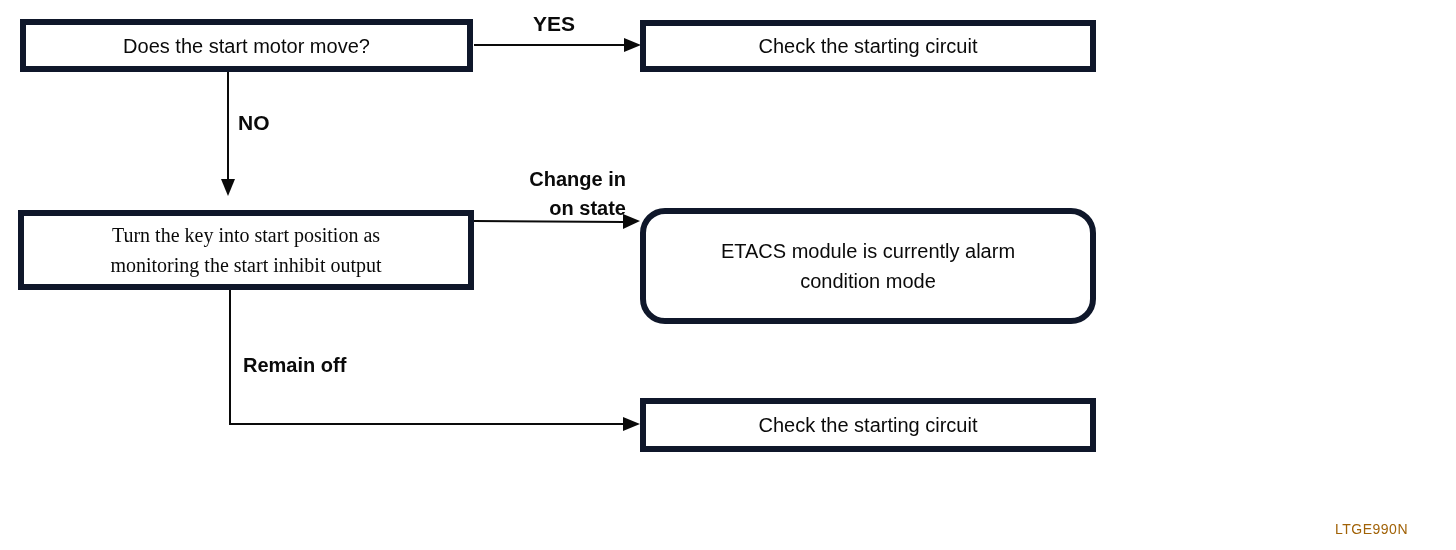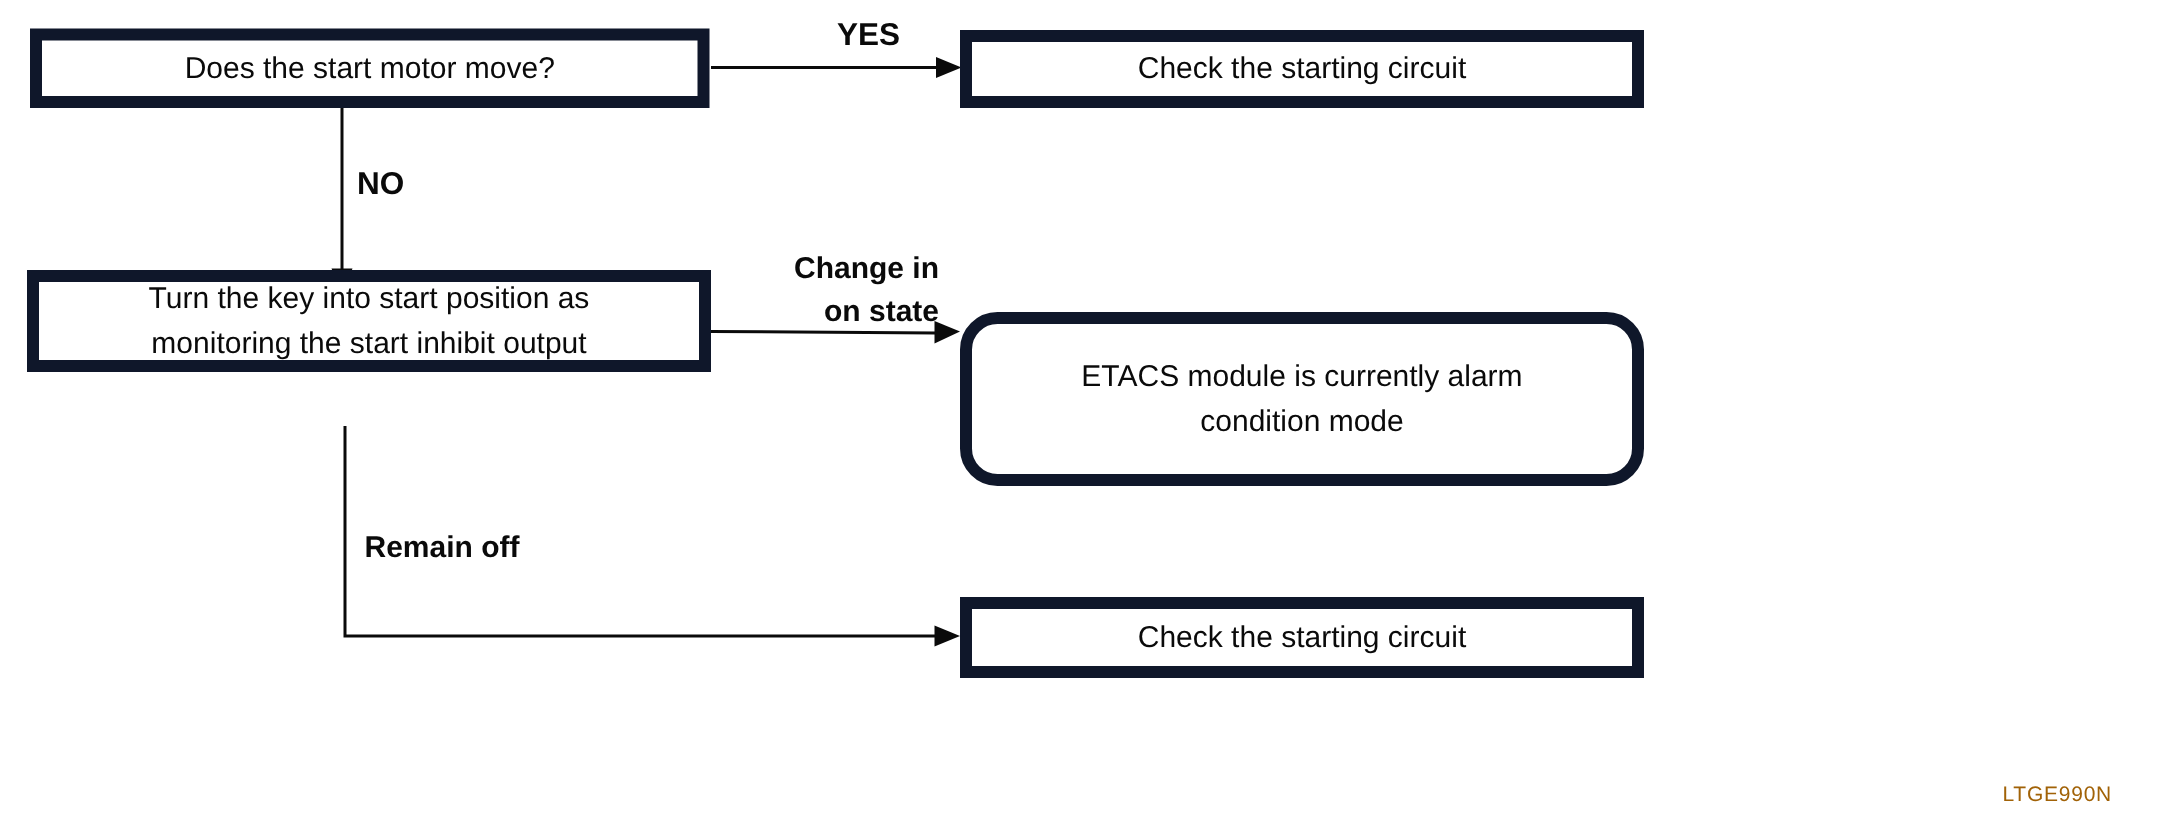--- a/index.html
+++ b/index.html
@@ -19,50 +19,50 @@
   .connectors {
     position: absolute;
     left: 0;
     top: 0;
     width: 1456px;
     height: 550px;
     pointer-events: none;
   }
   .flow-box {
     position: absolute;
-    border: 8px solid #0f172a;
+    border: 6px solid #0f172a;
     background: #ffffff;
     display: flex;
     align-items: center;
     justify-content: center;
     text-align: center;
     font-size: 20px;
     line-height: 1.5;
     color: #0a0a0a;
     box-sizing: border-box;
   }
   .flow-box .box-text {
     max-width: 360px;
   }
   #box-start-motor   { left: 20px;  top: 19px;  width: 453px; height: 53px; }
   #box-check-top     { left: 640px; top: 20px;  width: 456px; height: 52px; }
-  #box-turn-key      { left: 18px;  top: 180px; width: 456px; height: 68px; }
+  #box-turn-key      { left: 18px;  top: 210px; width: 456px; height: 80px; font-family: Liberation Serif, serif; }
   #box-turn-key .box-text { max-width: 345px; }
   #box-etacs         { left: 640px; top: 208px; width: 456px; height: 116px; border-radius: 25px; }
   #box-etacs .box-text { max-width: 345px; }
   #box-check-bottom  { left: 640px; top: 398px; width: 456px; height: 54px; }
 
   .edge-label {
     position: absolute;
     font-weight: bold;
     font-size: 21px;
     color: #0a0a0a;
     white-space: nowrap;
   }
-  #label-yes    { left: 508px; top: 12px;  width: 92px; text-align: right; }
+  #label-yes    { left: 508px; top: 12px;  width: 92px; text-align: center; }
   #label-no     { left: 238px; top: 111px; text-align: right; }
   #label-change { left: 478px; top: 165px; width: 148px; text-align: right; font-size: 20px; line-height: 1.45; }
   #label-remain { left: 243px; top: 354px; font-size: 20px; }
 
   .ref-code {
     position: absolute;
     left: 1335px;
     top: 521px;
     font-size: 14px;
     letter-spacing: 0.5px;

